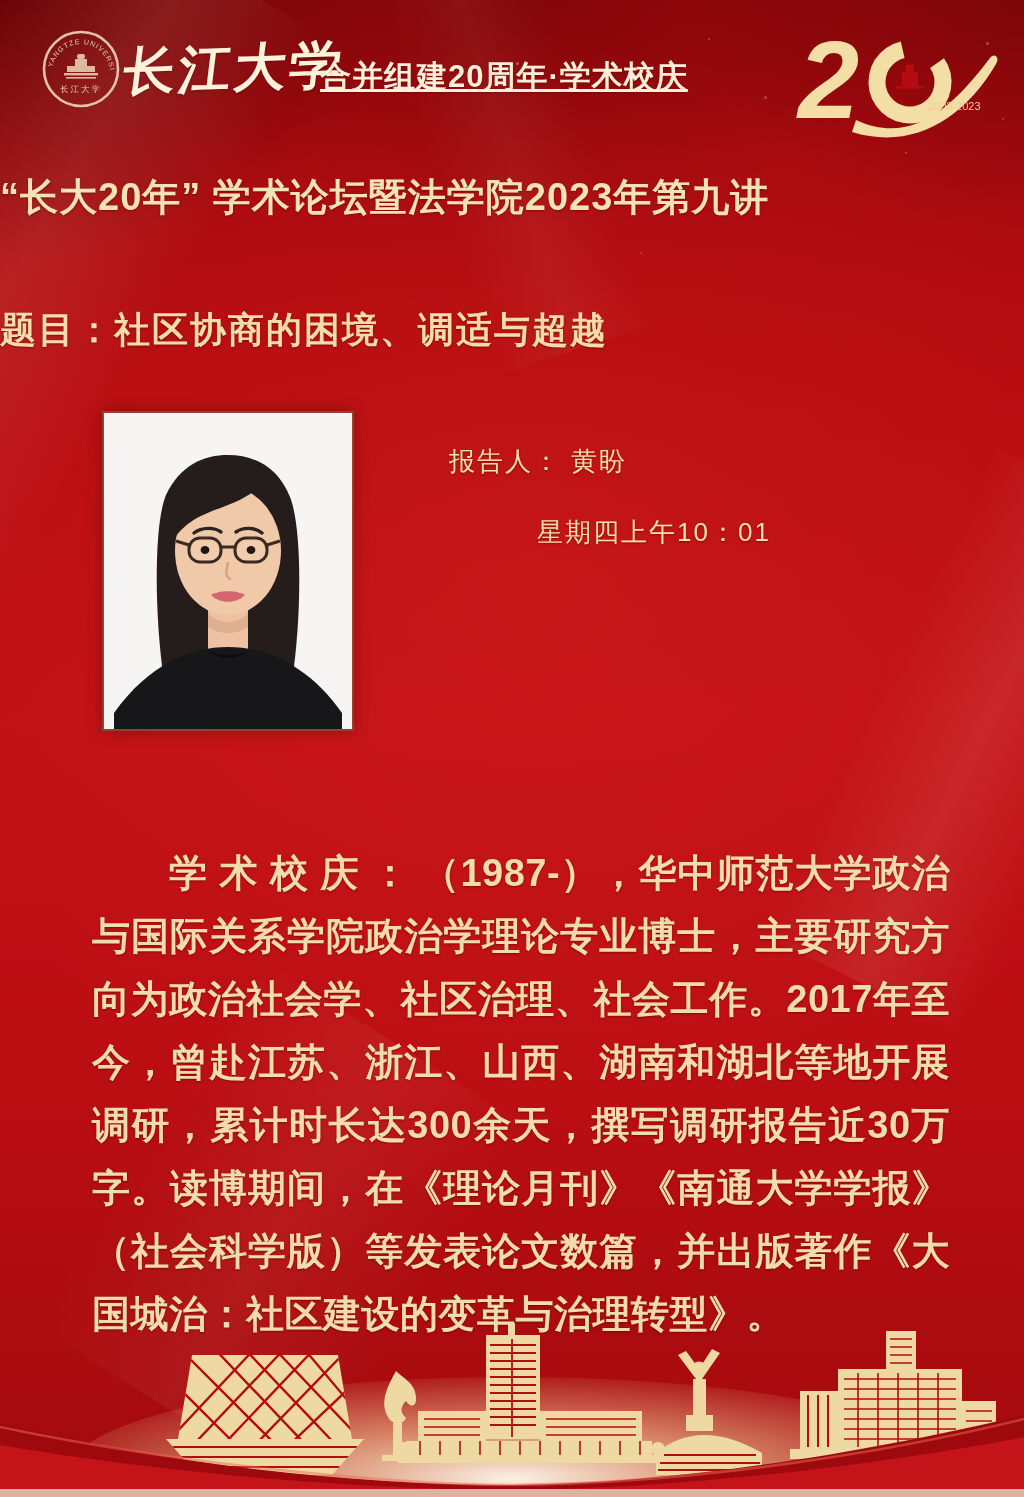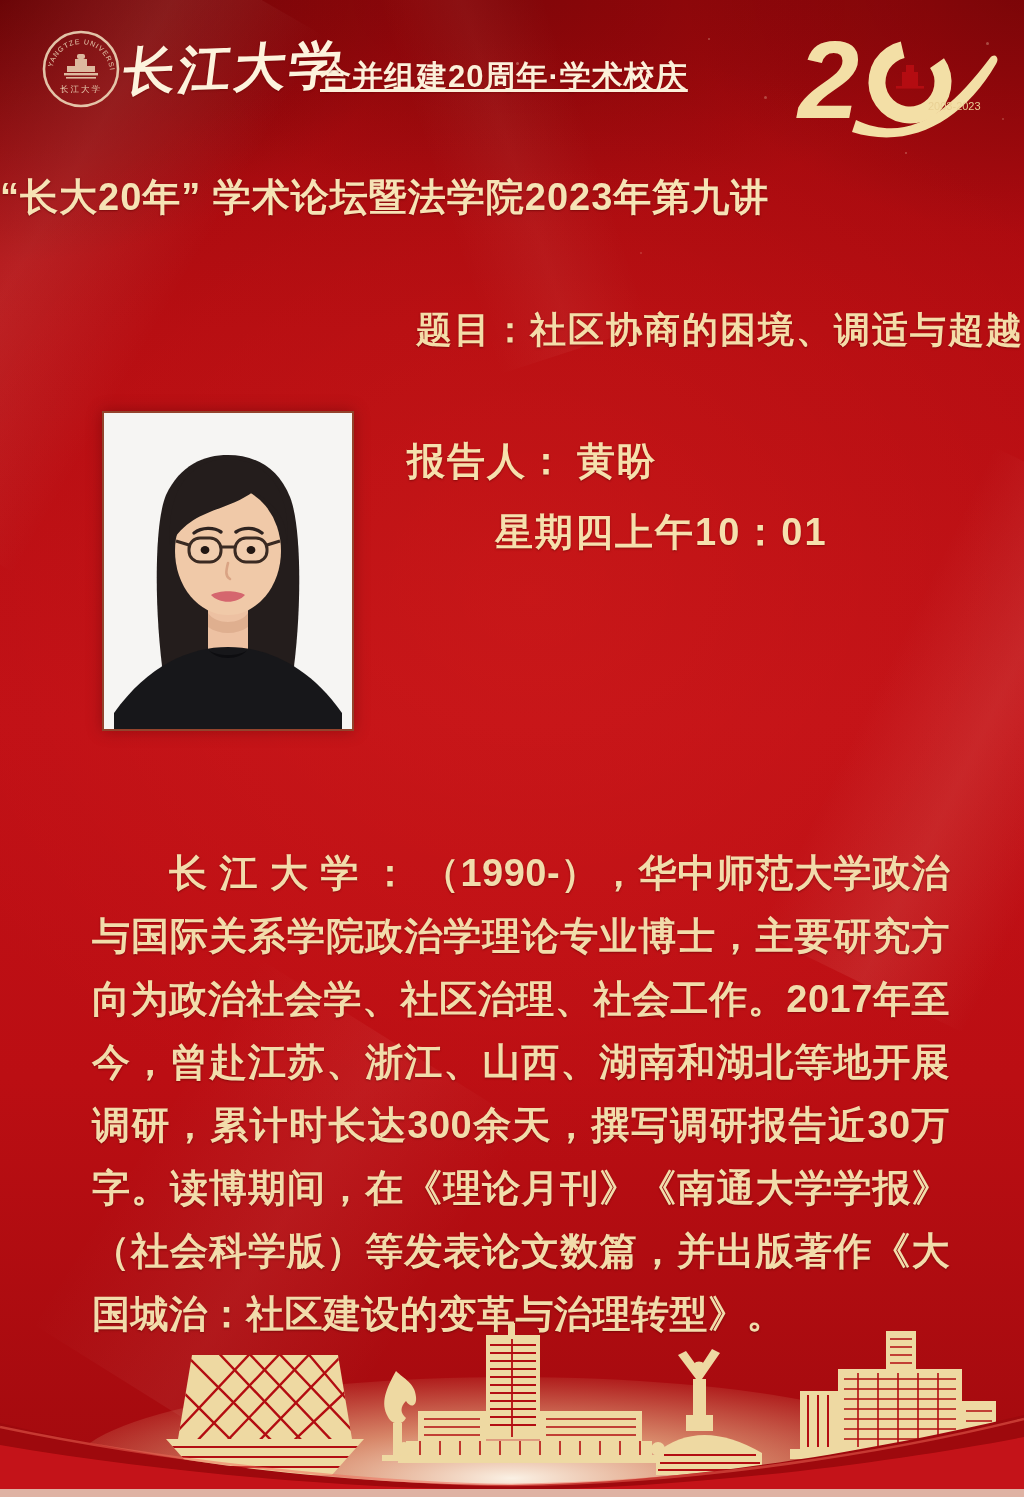--- a/index.html
+++ b/index.html
@@ -31,34 +31,34 @@
   .header-sub{
     position:absolute;left:320px;top:56px;font-size:31px;font-weight:700;color:#fcf0da;
     letter-spacing:1px;white-space:nowrap;text-shadow:0 1px 2px rgba(90,0,0,.4);text-decoration:underline;}
   .anniv{position:absolute;right:26px;top:16px;width:208px;height:132px;}
 
   .main-title{
     position:absolute;left:0;top:172px;width:100%;text-align:left;
     font-size:38px;font-weight:700;color:#f6e3b5;letter-spacing:1px;
     text-shadow:0 1px 2px rgba(80,0,0,.5);}
   .topic{
-    position:absolute;left:0;top:306px;width:100%;text-align:right;
+    position:absolute;left:0;top:306px;width:100%;text-align:left;
     font-size:36px;font-weight:700;color:#f4dda9;letter-spacing:2px;
     text-shadow:0 1px 2px rgba(80,0,0,.5);}
 
   .photo{
     position:absolute;left:102px;top:411px;width:248px;height:316px;
     background:#f6f5f3;border:2px solid #93432c;box-sizing:content-box;
     box-shadow:0 0 14px rgba(60,0,0,.35);}
   .photo svg{display:block;}
 
   .info{position:absolute;left:407px;top:441px;width:560px;}
-  .info-row{font-size:38px;font-weight:700;color:#f6e0ad;letter-spacing:2px;
+  .info-row{font-size:26px;font-weight:400;color:#f6e0ad;letter-spacing:2px;
     line-height:40px;margin-bottom:31px;white-space:nowrap;
-    text-shadow:0 1px 2px rgba(80,0,0,.5);}
+    text-shadow:0 1px 2px rgba(80,0,0,.5);margin-left:42px;}
   .info-row .lbl{margin-right:10px;}
   .info-row.cont{padding-left:88px;}
 
   .bio{
     position:absolute;left:92px;top:842px;width:858px;
     font-size:38px;font-weight:600;color:#f2dcab;line-height:63px;
     text-align:justify;text-justify:inter-ideograph;
     text-indent:77px;letter-spacing:.5px;
     text-shadow:0 1px 2px rgba(80,0,0,.5);}
   .bio .lead{letter-spacing:12px;font-weight:700;}
@@ -159,21 +159,21 @@
 
   <div class="info">
     <div class="info-row">
       <span class="lbl">报告人：</span><span class="val">黄盼</span>
     </div>
     <div class="info-row cont">
       <span class="val">星期四上午10：01</span>
     </div>
   </div>
 
-  <div class="bio"><span class="lead">长江大学：</span><span>（1990-），华中师范大学政治与国际关系学院政治学理论专业博士，主要研究方向为政治社会学、社区治理、社会工作。2017年至今，曾赴江苏、浙江、山西、湖南和湖北等地开展调研，累计时长达300余天，撰写调研报告近30万字。读博期间，在《理论月刊》《南通大学学报》（社会科学版）等发表论文数篇，并出版著作《大国城治：社区建设的变革与治理转型》。</span></div>
+  <div class="bio"><span class="lead">学术校庆：</span><span>（1987-），华中师范大学政治与国际关系学院政治学理论专业博士，主要研究方向为政治社会学、社区治理、社会工作。2017年至今，曾赴江苏、浙江、山西、湖南和湖北等地开展调研，累计时长达300余天，撰写调研报告近30万字。读博期间，在《理论月刊》《南通大学学报》（社会科学版）等发表论文数篇，并出版著作《大国城治：社区建设的变革与治理转型》。</span></div>
 
   <svg class="skyline" viewBox="0 0 1024 178">
     <defs>
       <radialGradient id="glow" cx="50%" cy="55%" r="60%">
         <stop offset="0%" stop-color="#fffdf0" stop-opacity="0.95"></stop>
         <stop offset="45%" stop-color="#ffe9b0" stop-opacity="0.55"></stop>
         <stop offset="100%" stop-color="#ffe9b0" stop-opacity="0"></stop>
       </radialGradient>
       <clipPath id="latClip">
           <polygon points="192,36 338,36 352,120 178,120"></polygon>

